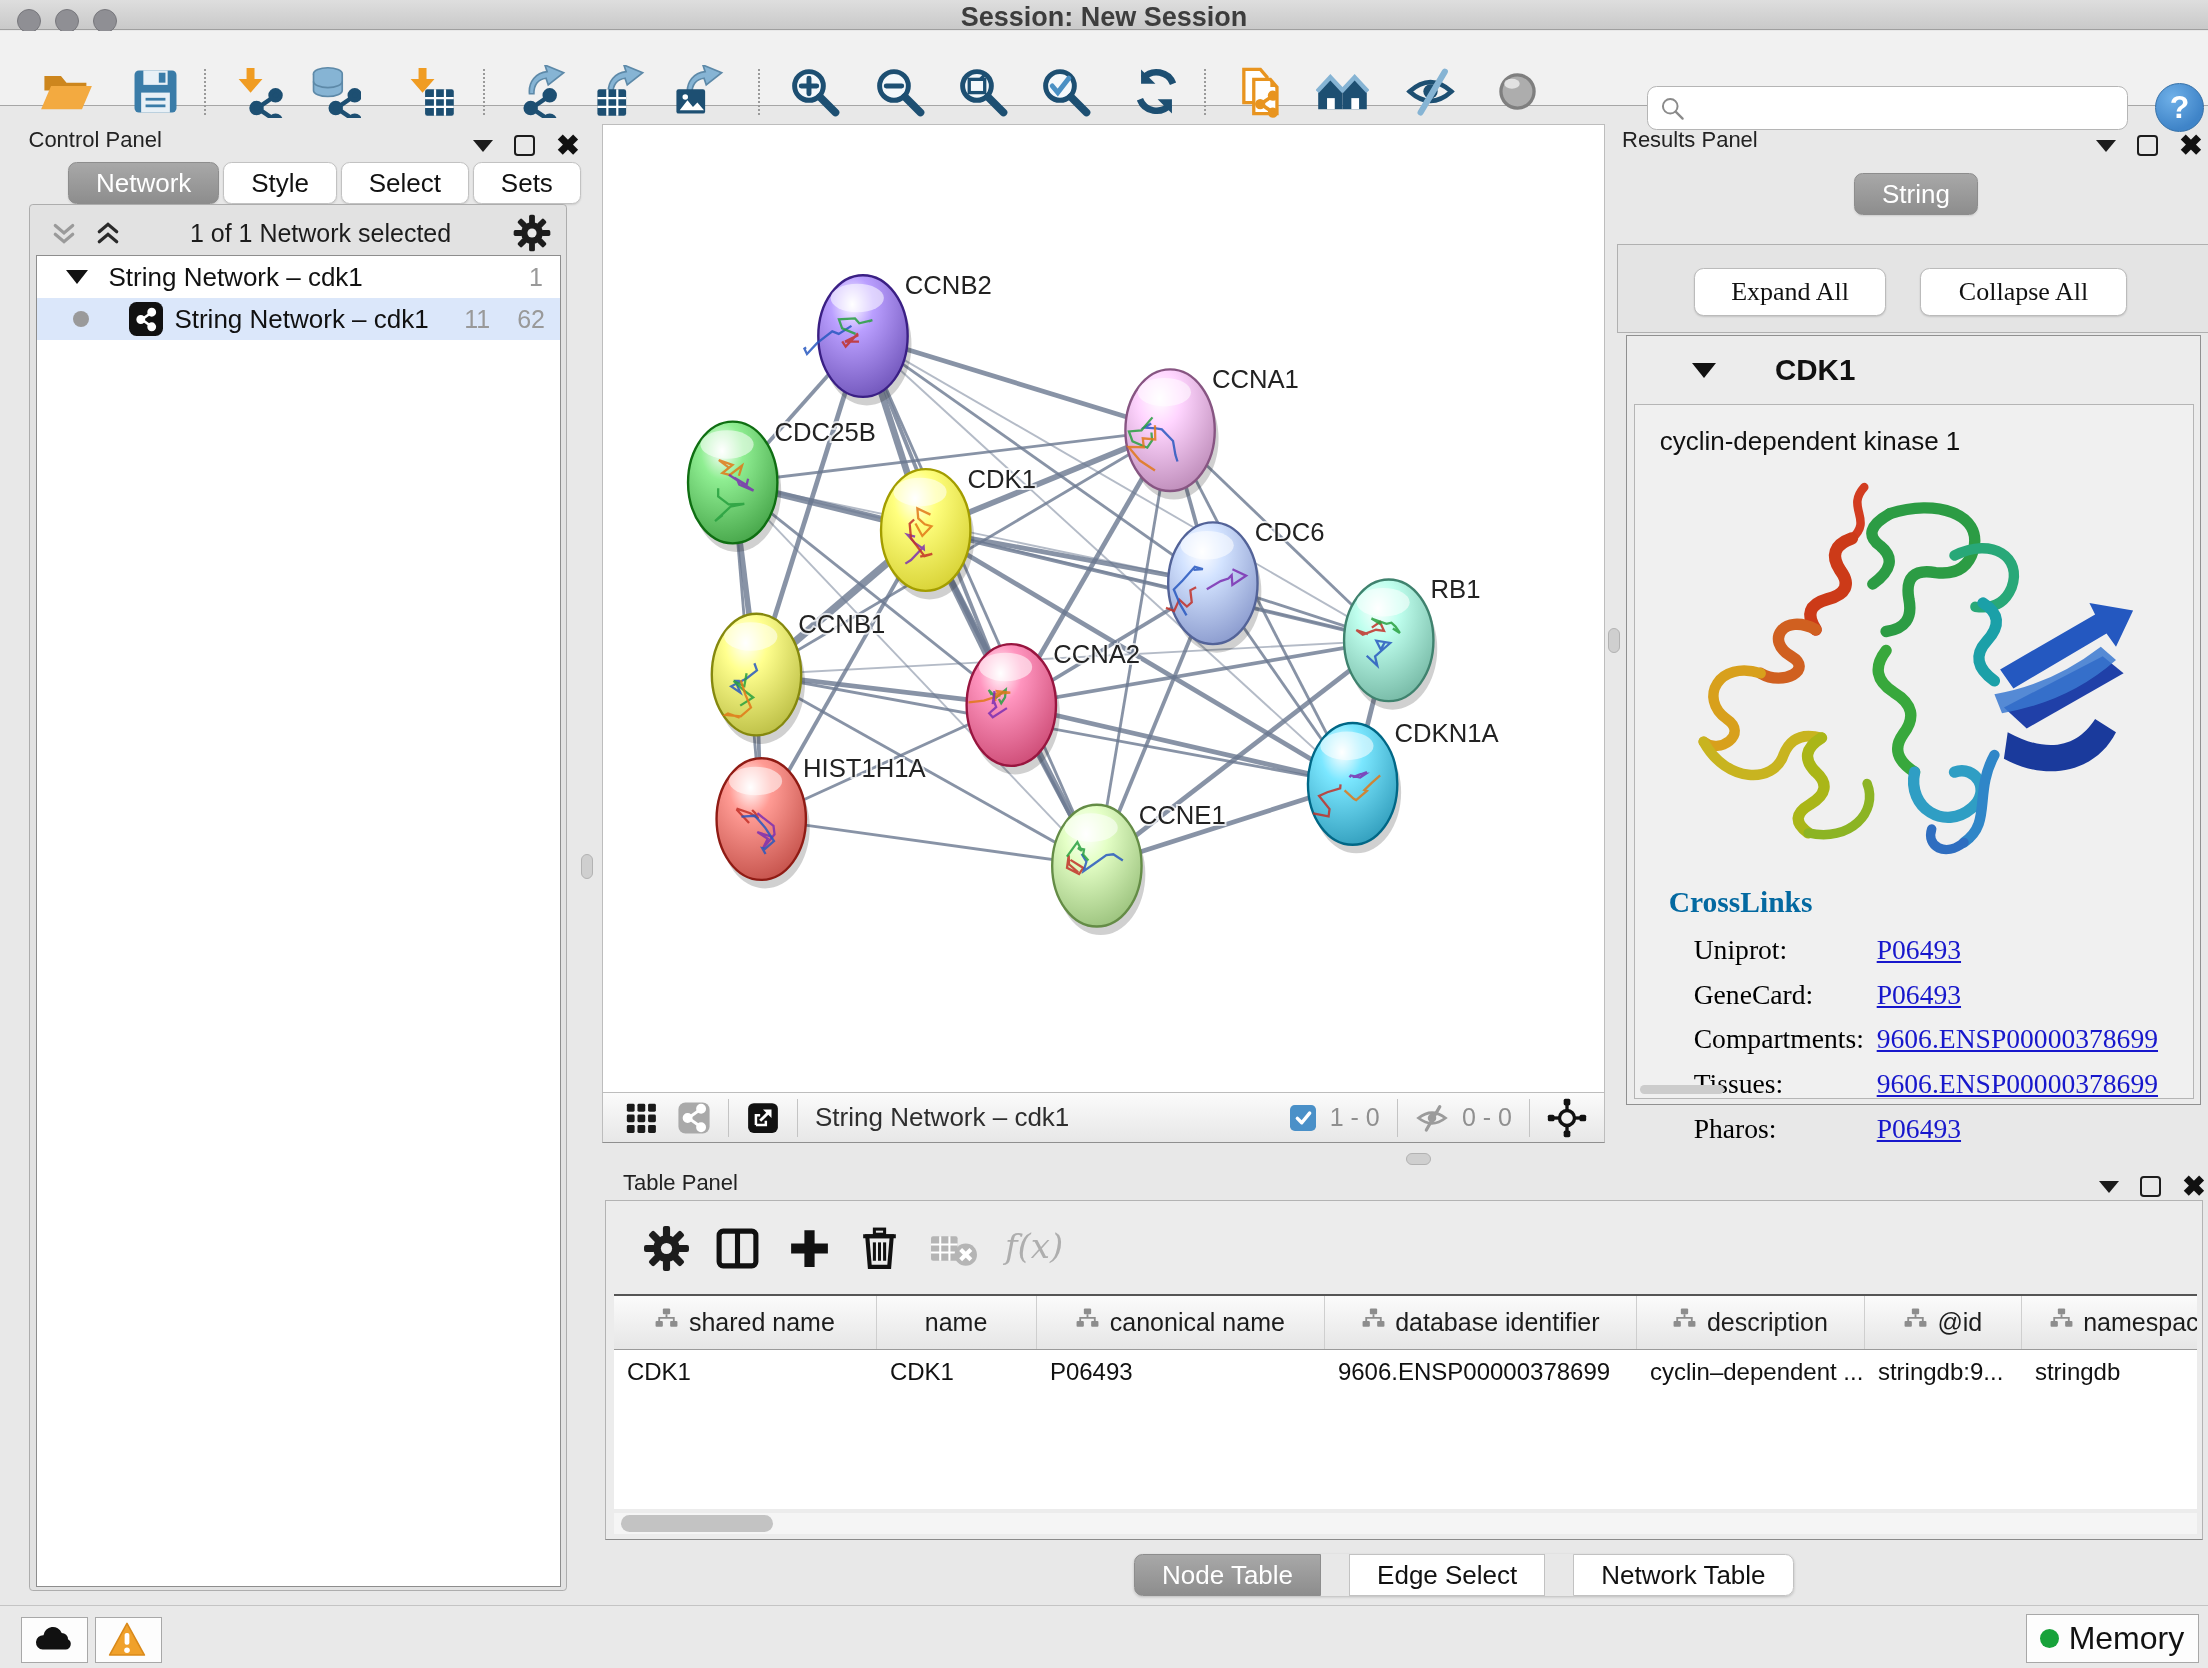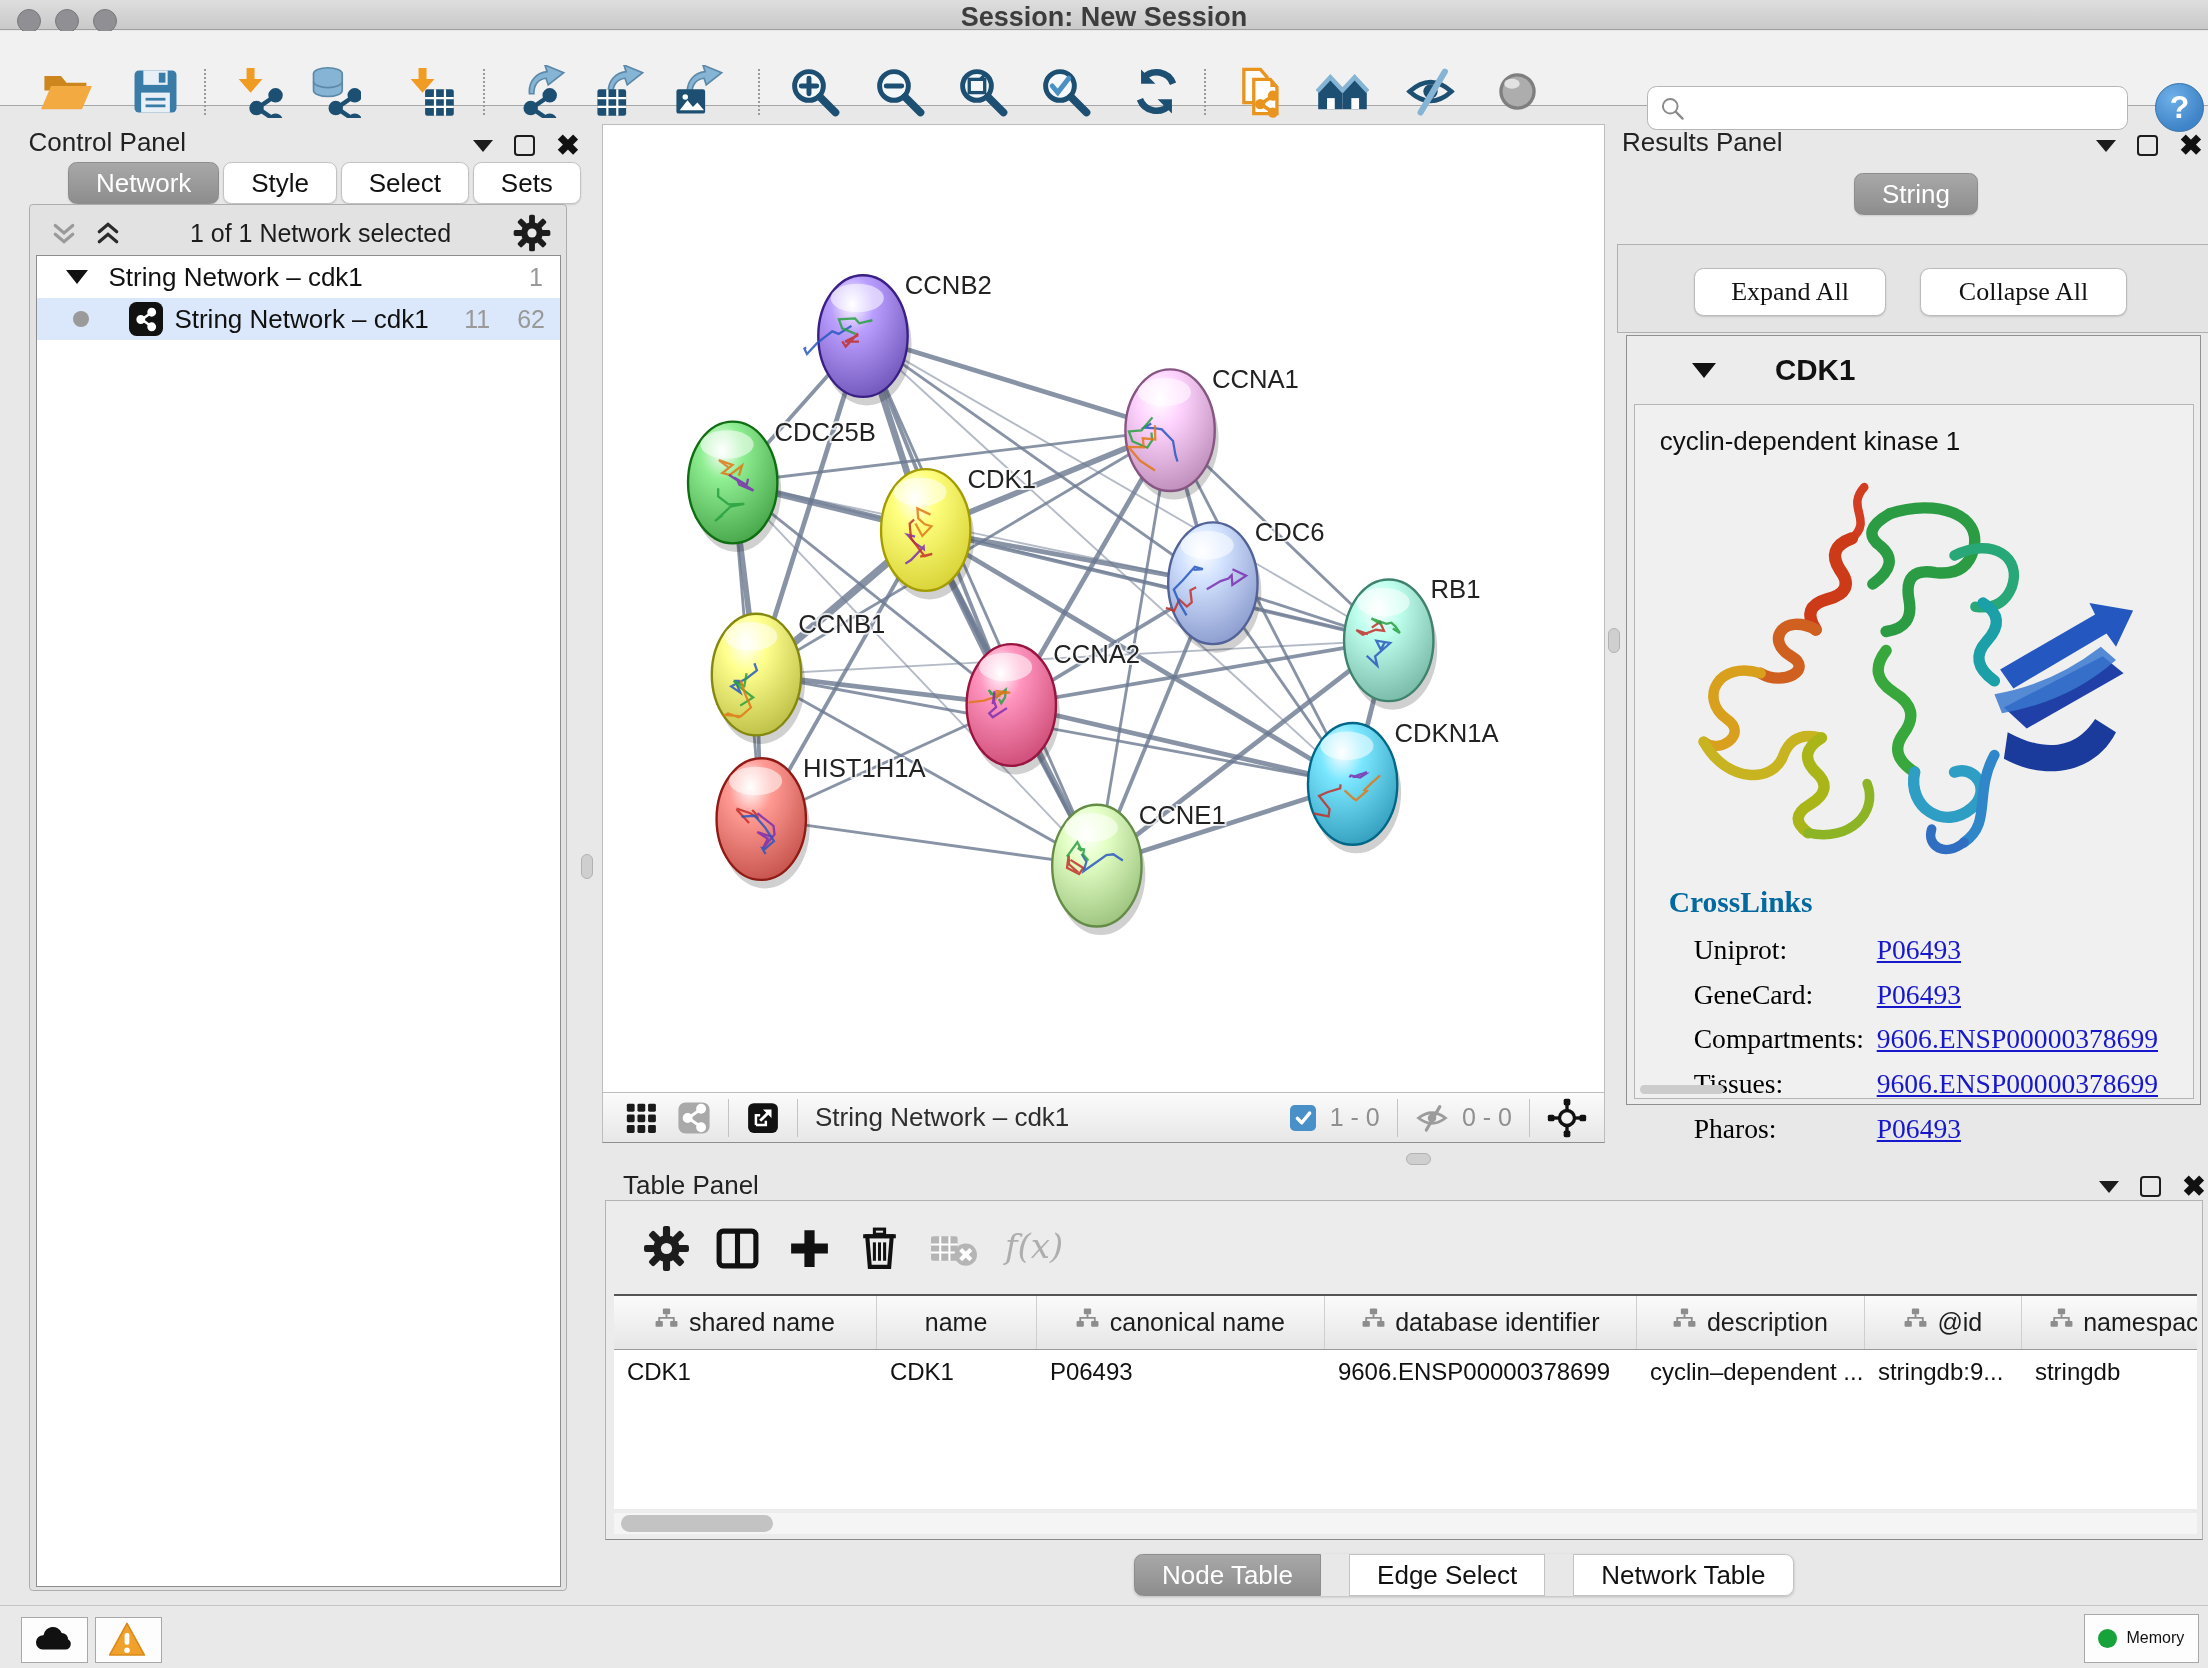--- a/index.html
+++ b/index.html
@@ -25,21 +25,21 @@
   #searchbox { position:absolute; left:1647px; top:55px; width:481px; height:44px;
     background:#fff; border:1.9px solid #b5b5b5; border-radius:9.5px; display:flex; align-items:center; }
   #searchbox .sicon { width:27px; height:27px; margin-left:11.4px; }
   #searchbox input { border:none; outline:none; flex:1; height:38px; font-size:25px;
     font-family:"Liberation Sans",sans-serif; background:transparent; padding:0 9.5px; }
   #helpbtn { position:absolute; left:2155px; top:52px; width:49px; height:49px; border-radius:50%;
     background:radial-gradient(circle at 35% 30%, #6fb0e8, #3f84c8 70%); border:1.9px solid #3470a8;
     color:#fff; font-size:32px; font-weight:bold; text-align:center; line-height:46px; cursor:pointer; }
 
   
-  .panel-title { font-size:26px; color:#222; }
+  .panel-title { font-size:22px; color:#222; }
   .ph-icons { display:flex; align-items:center; gap:21px; }
   .ph-tri { width:0; height:0; border-left:10.5px solid transparent; border-right:10.5px solid transparent;
     border-top:12.4px solid #1c1c1c; cursor:pointer; }
   .ph-sq { width:21px; height:21px; border:2.9px solid #1c1c1c; border-radius:3.8px; cursor:pointer; }
   .ph-x { font-size:28.5px; font-weight:bold; color:#111; line-height:21px; cursor:pointer; }
 
   .tab { height:42px; border:1px solid #c2c2c2; background:#fff; color:#111; font-size:26px;
     display:flex; align-items:center; justify-content:center; padding:0 27px;
     border-radius:8.6px; cursor:pointer; box-shadow:0 1px 1.9px rgba(0,0,0,.12); }
   .tab.active { background:linear-gradient(#a8a8a8,#8d8d8d); color:#fff; border-color:#8d8d8d; }
@@ -124,21 +124,21 @@
   #bottom-tabs .tab:last-child { border-radius:0 8.6px 8.6px 0; }
 
   
   #statusbar { position:absolute; left:0; top:1605px; width:2208px; height:63px;
     background:#e9e9e9; border-top:1.9px solid #c4c4c4; }
   .sb-btn { position:absolute; top:11.4px; width:67px; height:46px; background:#fdfdfd;
     border:1.9px solid #a8a8a8; display:flex; align-items:center; justify-content:center; cursor:pointer; }
   .sb-btn svg { width:38px; height:38px; }
   #memorybtn { position:absolute; right:9.5px; top:7.6px; height:49px; padding:0 13.3px;
     background:#fdfdfd; border:1.9px solid #a8a8a8; display:flex; align-items:center; gap:9.5px;
-    font-size:16px; color:#111; cursor:pointer; }
+    font-size:32px; color:#111; cursor:pointer; }
   #memorybtn .dot { width:19px; height:19px; border-radius:50%; background:#17a23a; }
 
   
   text.nodelabel { font-family:"Liberation Sans",sans-serif; font-size:27px; fill:#222;
     paint-order:stroke; stroke:#ffffff; stroke-width:4px; stroke-opacity:.75; }
 </style>
 </head>
 <body>
 
 <div id="app">

